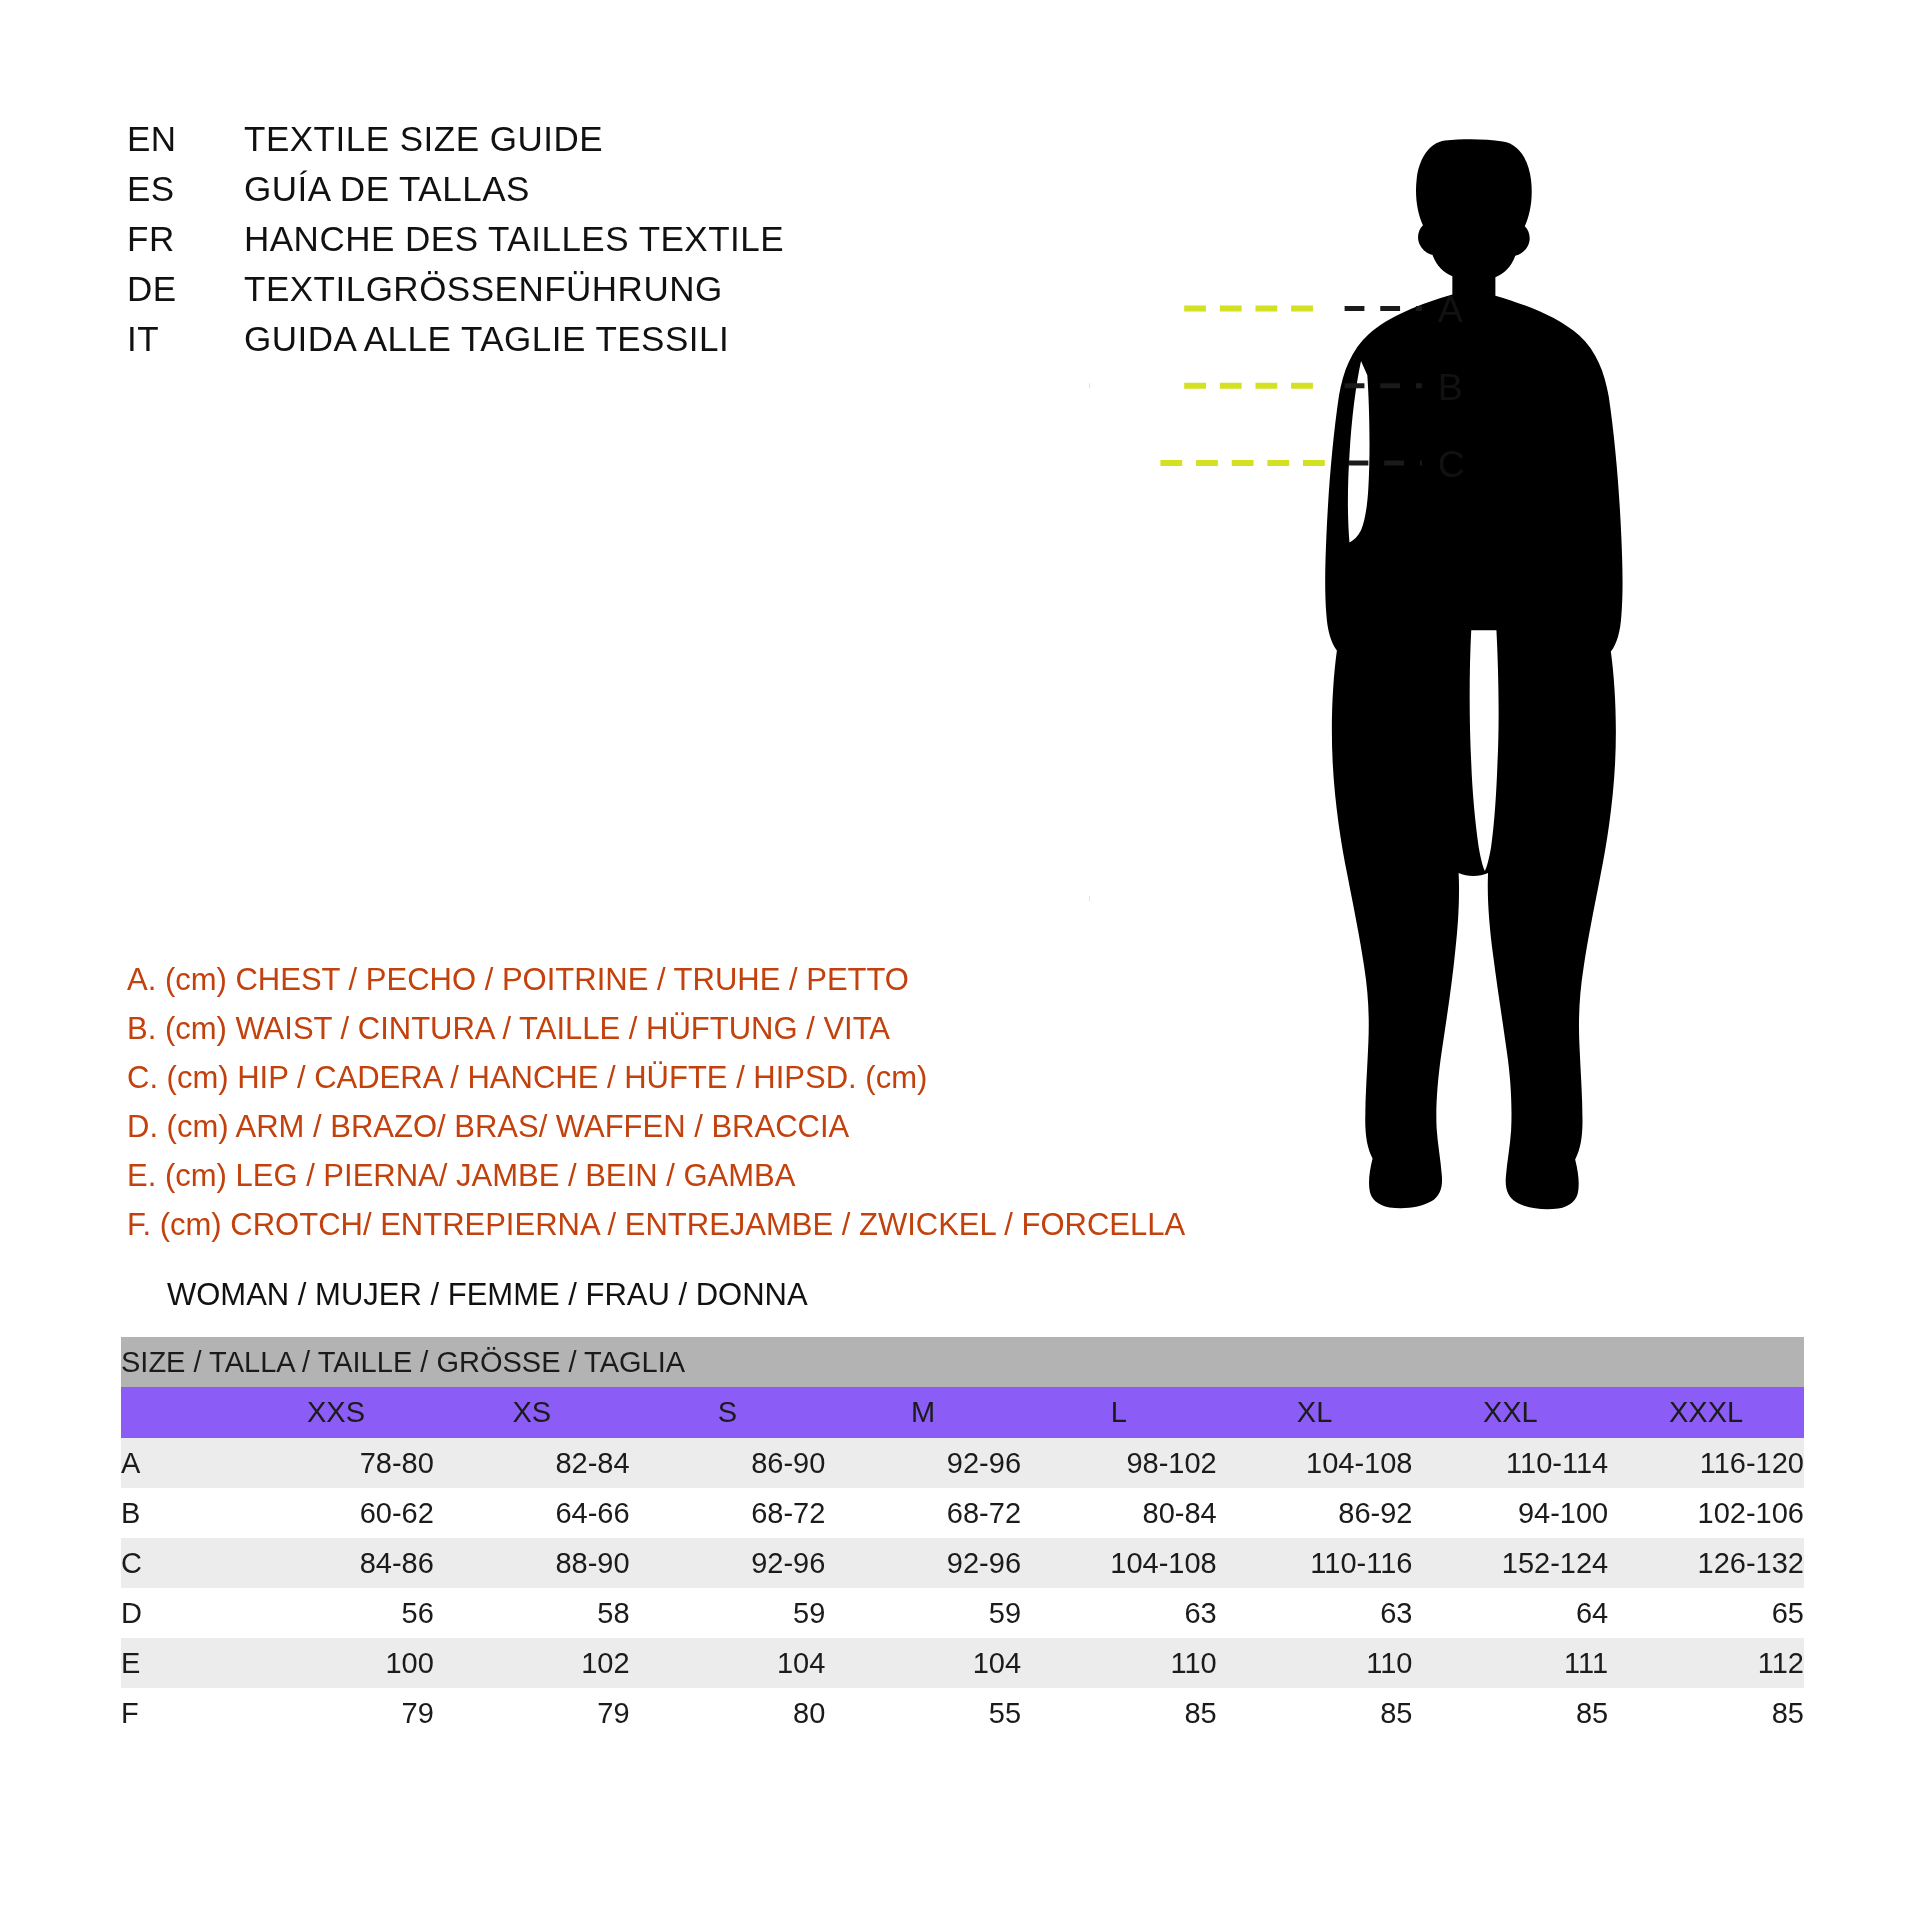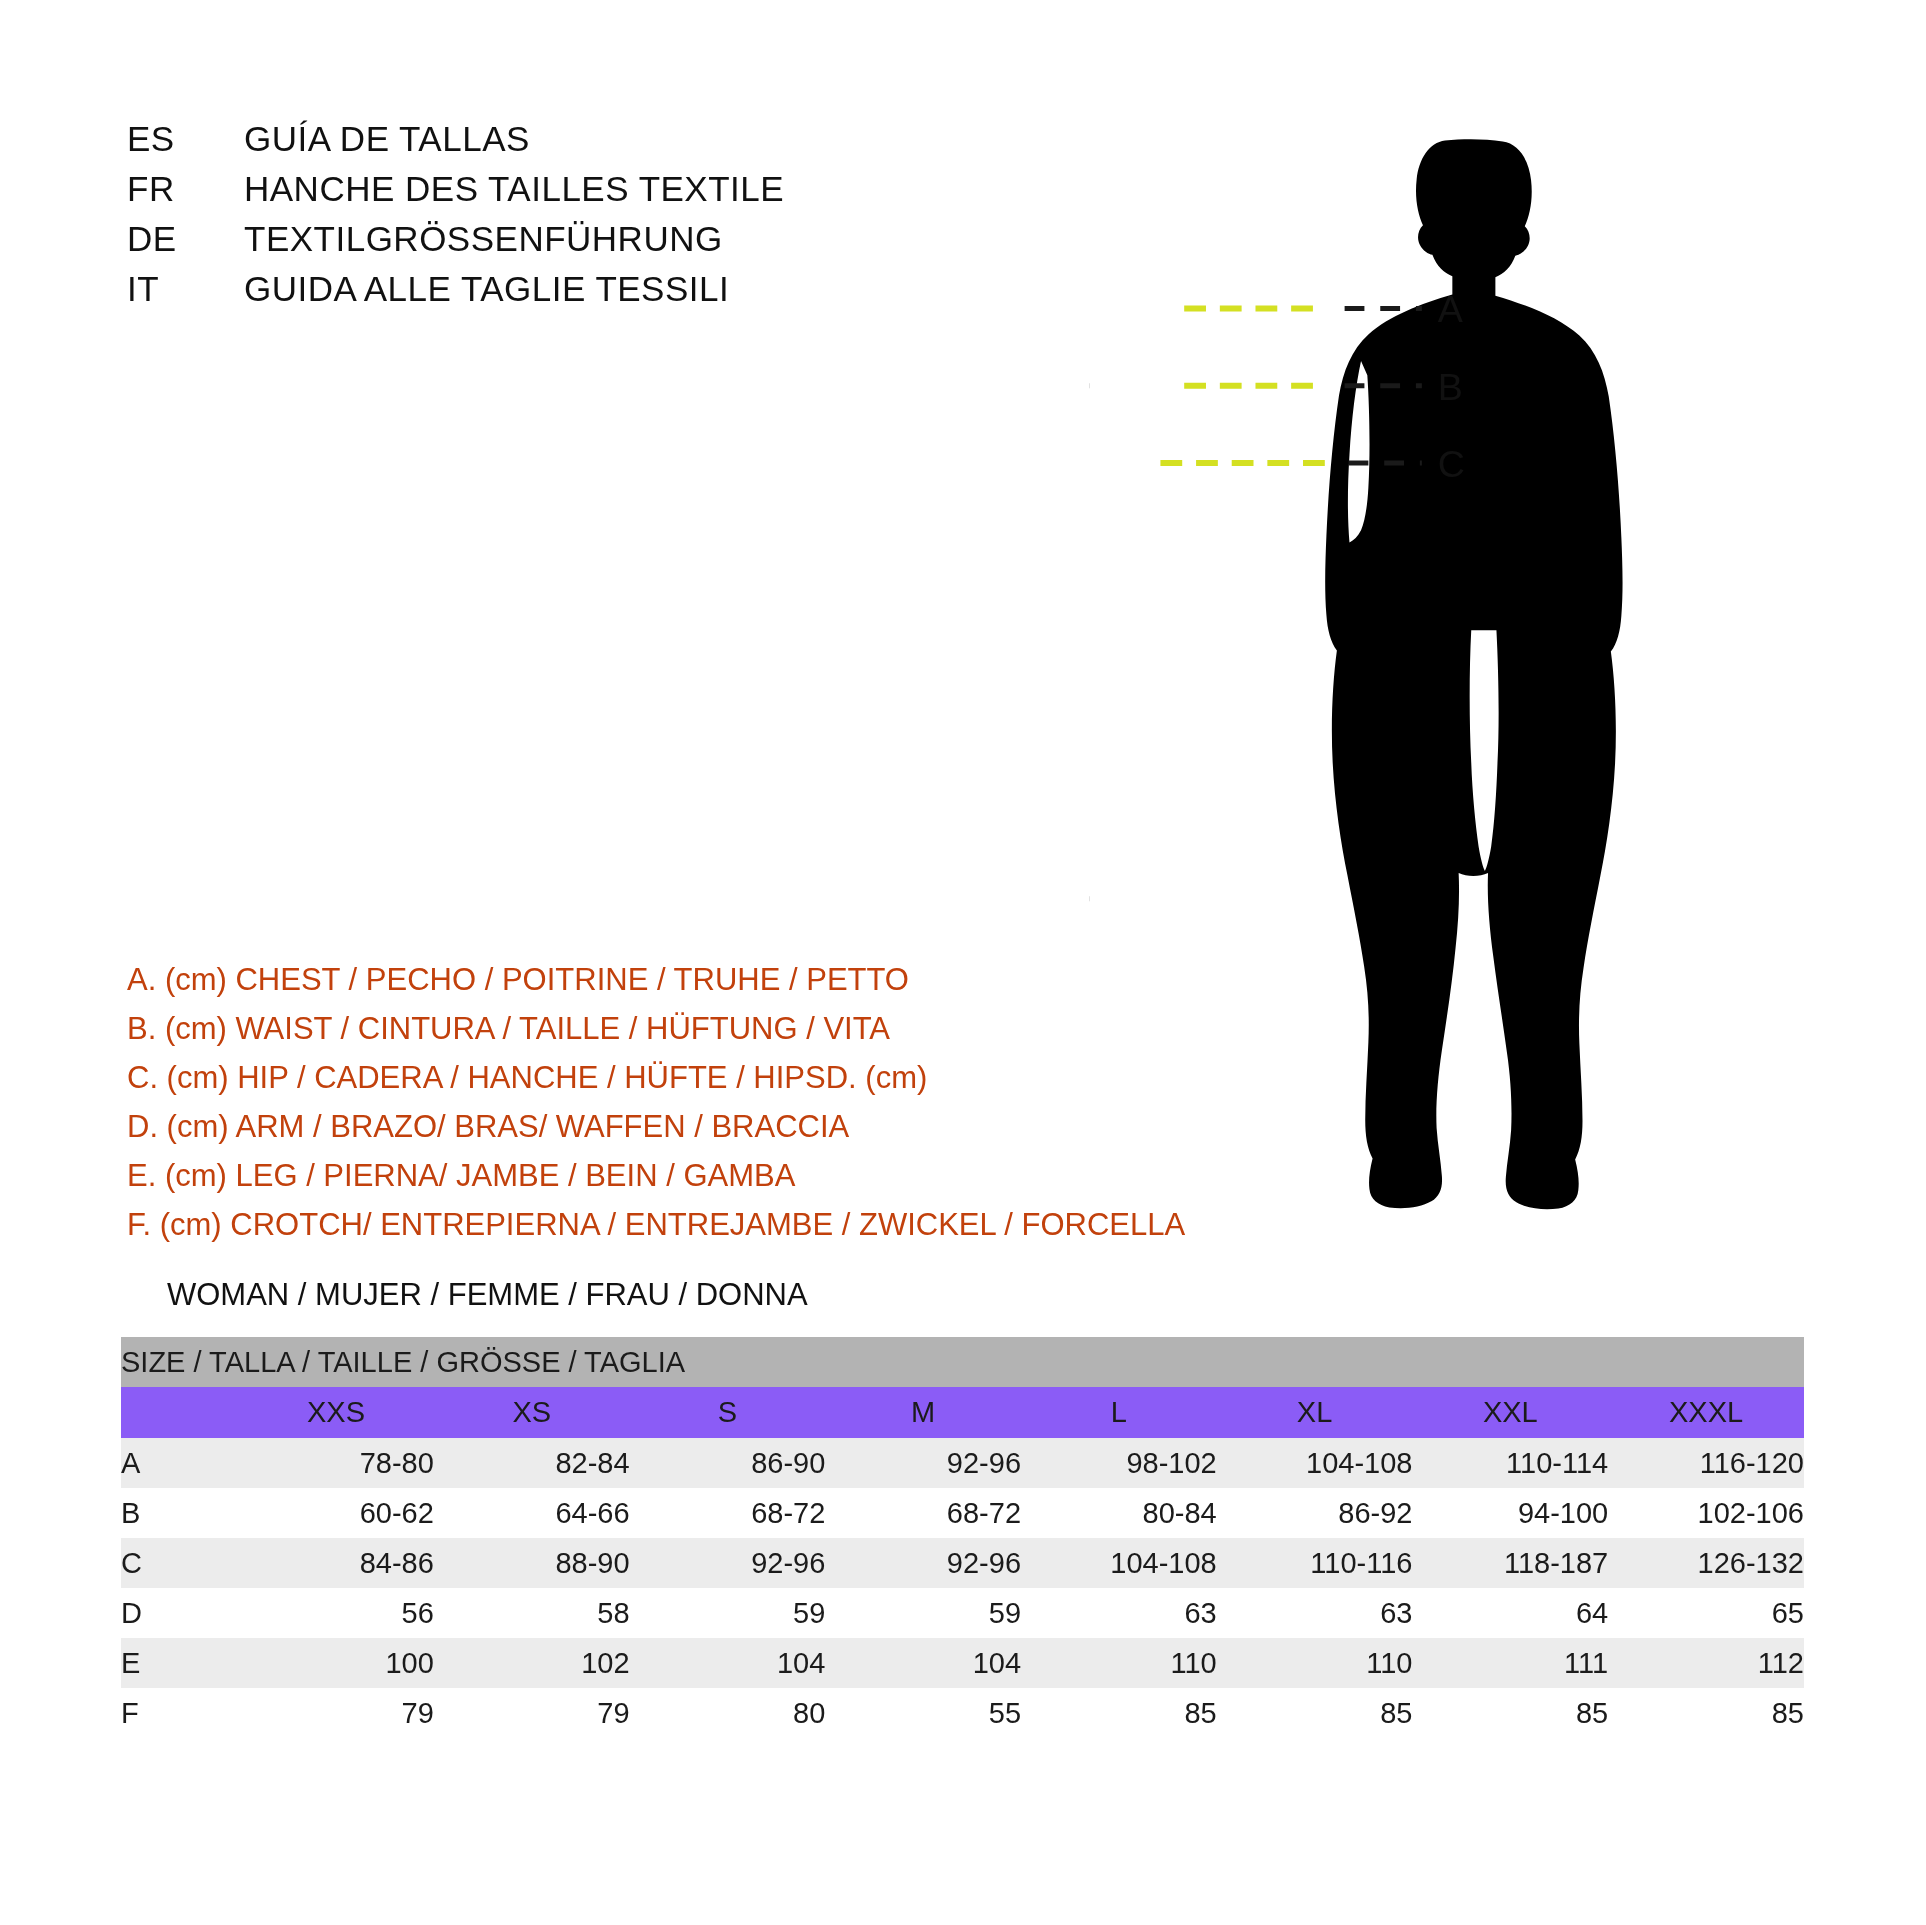--- a/index.html
+++ b/index.html
@@ -112,20 +112,24 @@
     top: 59px;
     width: 838px;
     height: 1218px;
   }
   #figure-svg { display: block; }
 </style>
 </head>
 <body>
 
 <div id="title-block">
+  <div class="title-row">
+    <span class="title-lang">EN</span>
+    <span class="title-text">TEXTILE SIZE GUIDE</span>
+  </div>
   <div class="title-row">
     <span class="title-lang">ES</span>
     <span class="title-text">GUÍA DE TALLAS</span>
   </div>
   <div class="title-row">
     <span class="title-lang">FR</span>
     <span class="title-text">HANCHE DES TAILLES TEXTILE</span>
   </div>
   <div class="title-row">
     <span class="title-lang">DE</span>
@@ -304,21 +308,21 @@
     </tr>
 
     <tr class="data-row row-shaded">
       <td class="rowlabel">C</td>
       <td>84-86</td>
       <td>88-90</td>
       <td>92-96</td>
       <td>92-96</td>
       <td>104-108</td>
       <td>110-116</td>
-      <td>118-187</td>
+      <td>152-124</td>
       <td>126-132</td>
     </tr>
 
     <tr class="data-row row-plain">
       <td class="rowlabel">D</td>
       <td>56</td>
       <td>58</td>
       <td>59</td>
       <td>59</td>
       <td>63</td>

